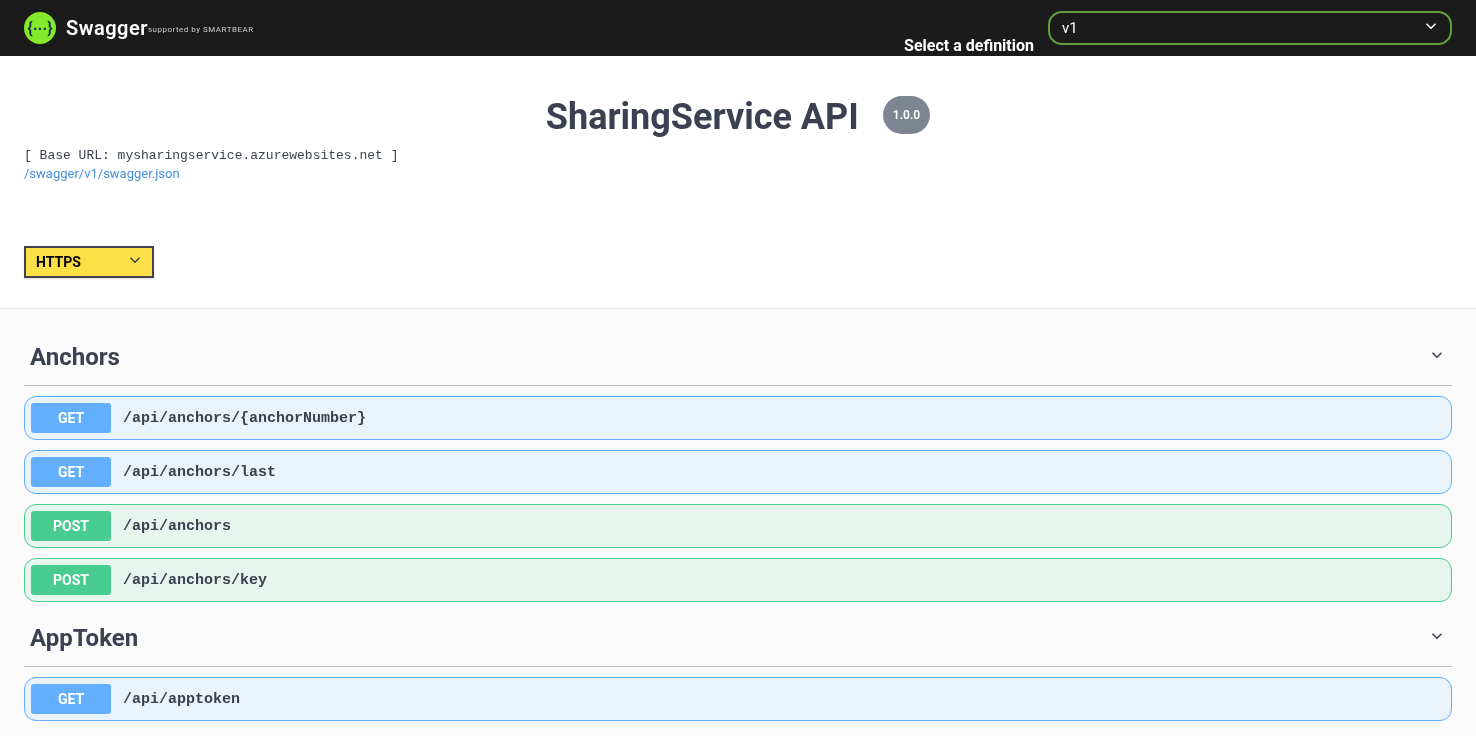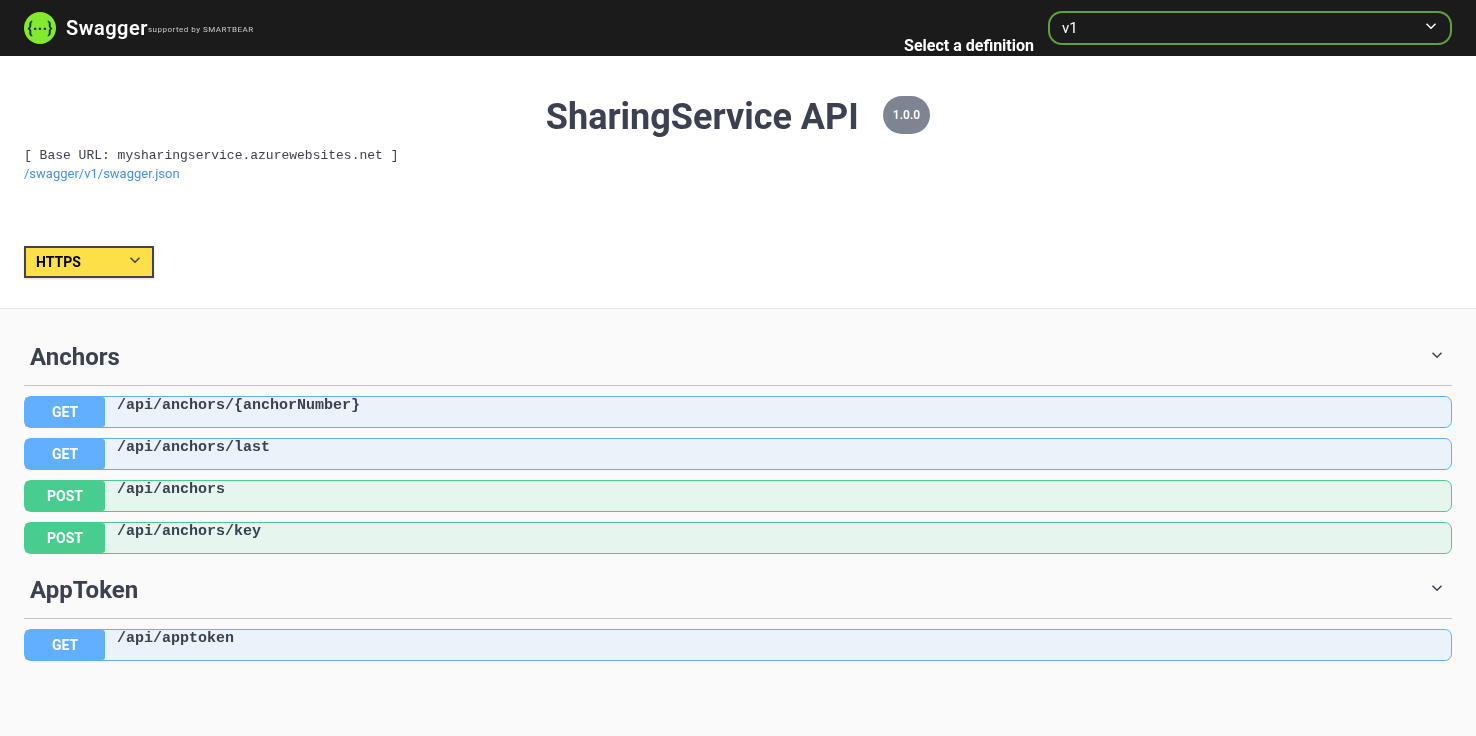--- a/index.html
+++ b/index.html
@@ -162,22 +162,24 @@
     margin-top: 8px;
   }
   .tag-header:first-child { margin-top: 0; }
   .tag-title {
     font-size: 24px;
     font-weight: 700;
     color: #3b4151;
   }
   .opblock {
     display: flex;
-    border-radius: 7px;
+    align-items: center;
+    border-radius: 12px;
     margin-top: 10px;
+    padding: 6px;
     cursor: pointer;
   }
   .opblock-get {
     background: rgba(97,175,254,0.1);
     border: 1px solid #61affe;
   }
   .opblock-post {
     background: rgba(73,204,144,0.1);
     border: 1px solid #49cc90;
   }

